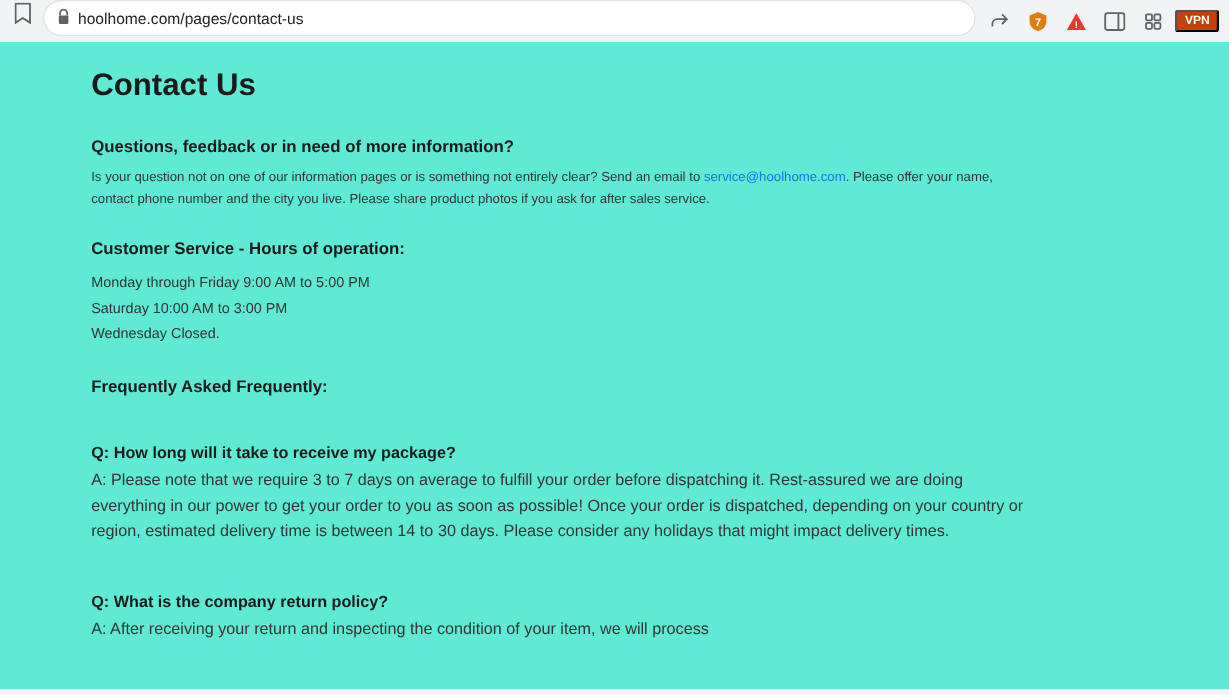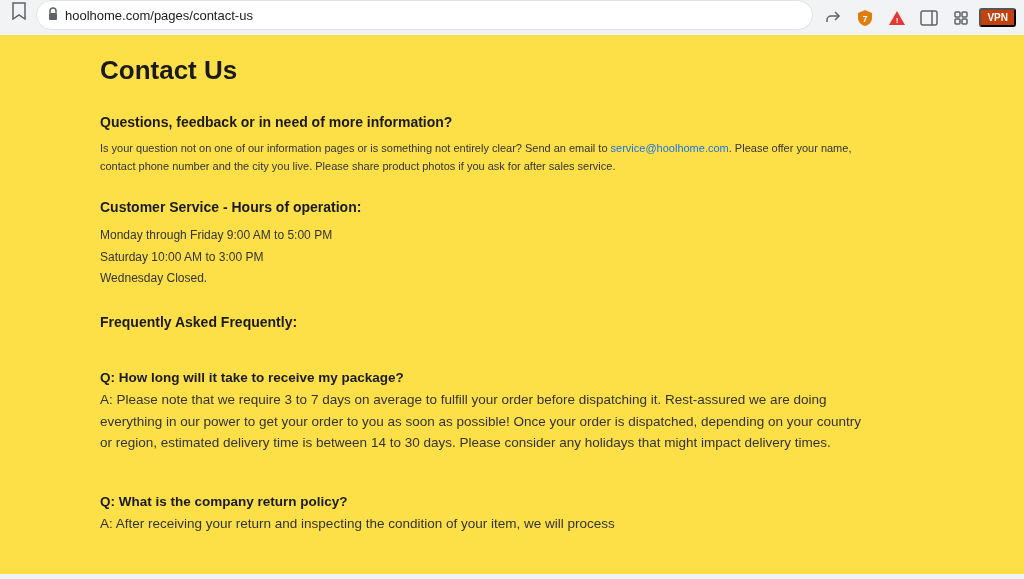--- a/index.html
+++ b/index.html
@@ -90,25 +90,25 @@
       color: white;
       font-size: 10px;
       font-weight: 600;
       padding: 2px 6px;
       border-radius: 3px;
       cursor: pointer;
     }
 
     
     .page-area {
-      background: #fde047;
+      background: #5eead4;
       width: 100%;
       height: calc(579px - 40px);
       overflow-y: auto;
-      padding: 20px 160px 20px 100px;
+      padding: 20px 160px 20px 76px;
     }
 
     .page-title {
       font-size: 26px;
       font-weight: 600;
       color: #1a1a1a;
       margin-bottom: 28px;
     }
 
     .section {

